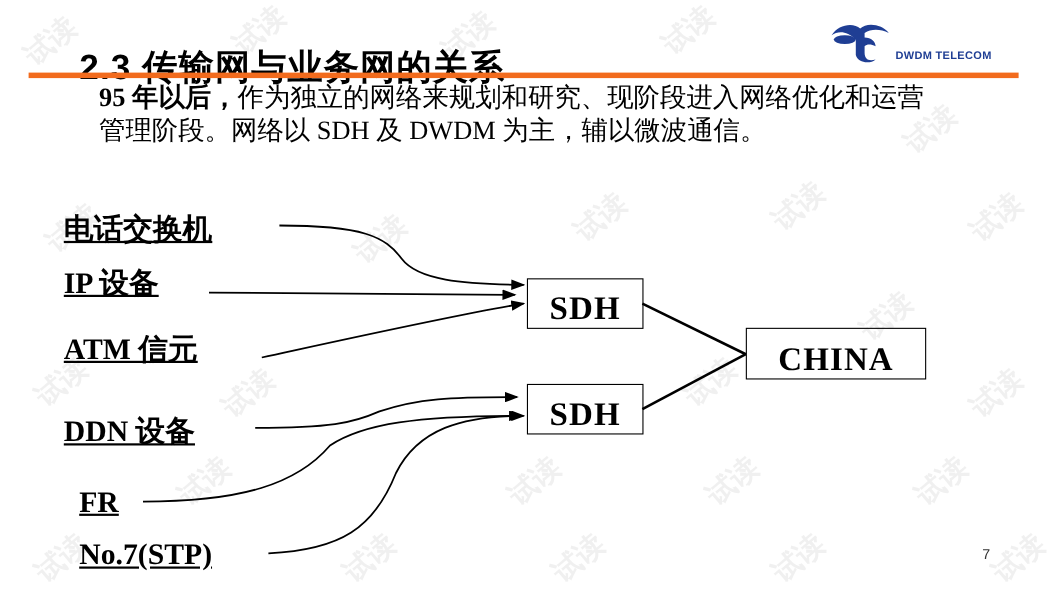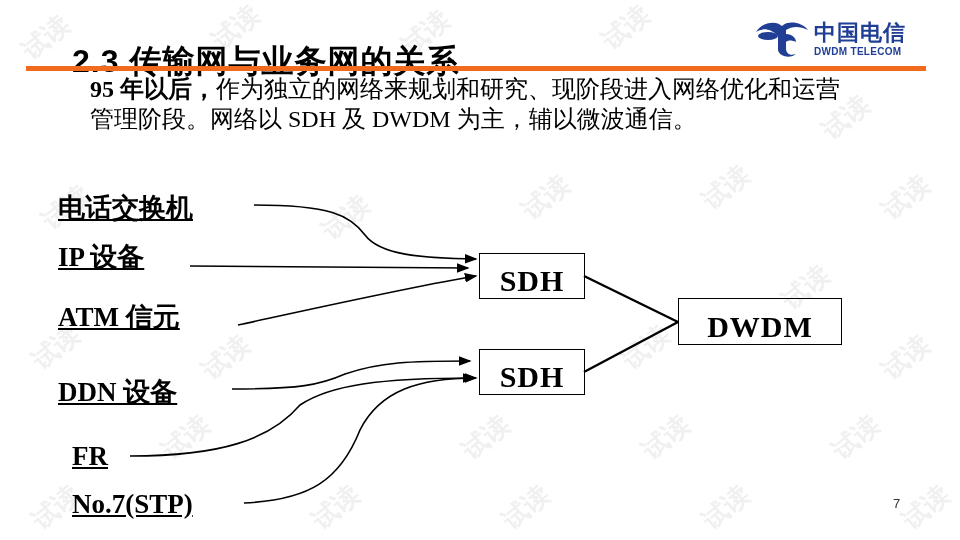--- a/index.html
+++ b/index.html
@@ -56,21 +56,20 @@
 </div>
 
 <div class="slide-title">2.3  传输网与业务网的关系</div>
 <div class="title-rule"></div>
 
 <div class="logo">
   <svg width="58" height="44" viewBox="0 0 58 44">
     <path d="M4 18 C10 8, 24 6, 30 12 C36 6, 50 8, 56 16 C48 12, 40 12, 34 16 L34 20 C40 20, 44 24, 44 28 C40 26, 36 26, 34 28 L34 34 C34 40, 38 42, 44 40 C40 44, 28 44, 26 36 L26 22 C18 14, 10 14, 4 18 Z" fill="#1f3e94"></path>
     <ellipse cx="16" cy="22" rx="10" ry="4" fill="#1f3e94"></ellipse>
   </svg>
-  <div class="logo-cn">中国电信</div>
   <div class="logo-en">DWDM TELECOM</div>
 </div>
 
 <div class="intro">
   <b>95 年以后，</b><span>作为独立的网络来规划和研究、现阶段进入网络优化和运营管理阶段。网络以 SDH 及 DWDM 为主，辅以微波通信。</span>
 </div>
 
 <svg class="links" width="960" height="540">
   <defs>
     <marker id="arr" markerWidth="8" markerHeight="6" refX="7" refY="3" orient="auto">
@@ -98,16 +97,16 @@
 <div class="src" style="left:72px;top:441px">FR</div>
 <div class="src" style="left:72px;top:489px">No.7(STP)</div>
 
 <div class="box" style="left:479px;top:253px;width:104px;height:44px">
   <span>SDH</span>
 </div>
 <div class="box" style="left:479px;top:349px;width:104px;height:44px">
   <span>SDH</span>
 </div>
 <div class="box" style="left:678px;top:298px;width:162px;height:45px">
-  <span>DWDM</span>
+  <span>CHINA</span>
 </div>
 
 <div class="page-num">7</div>
 
 </body></html>

